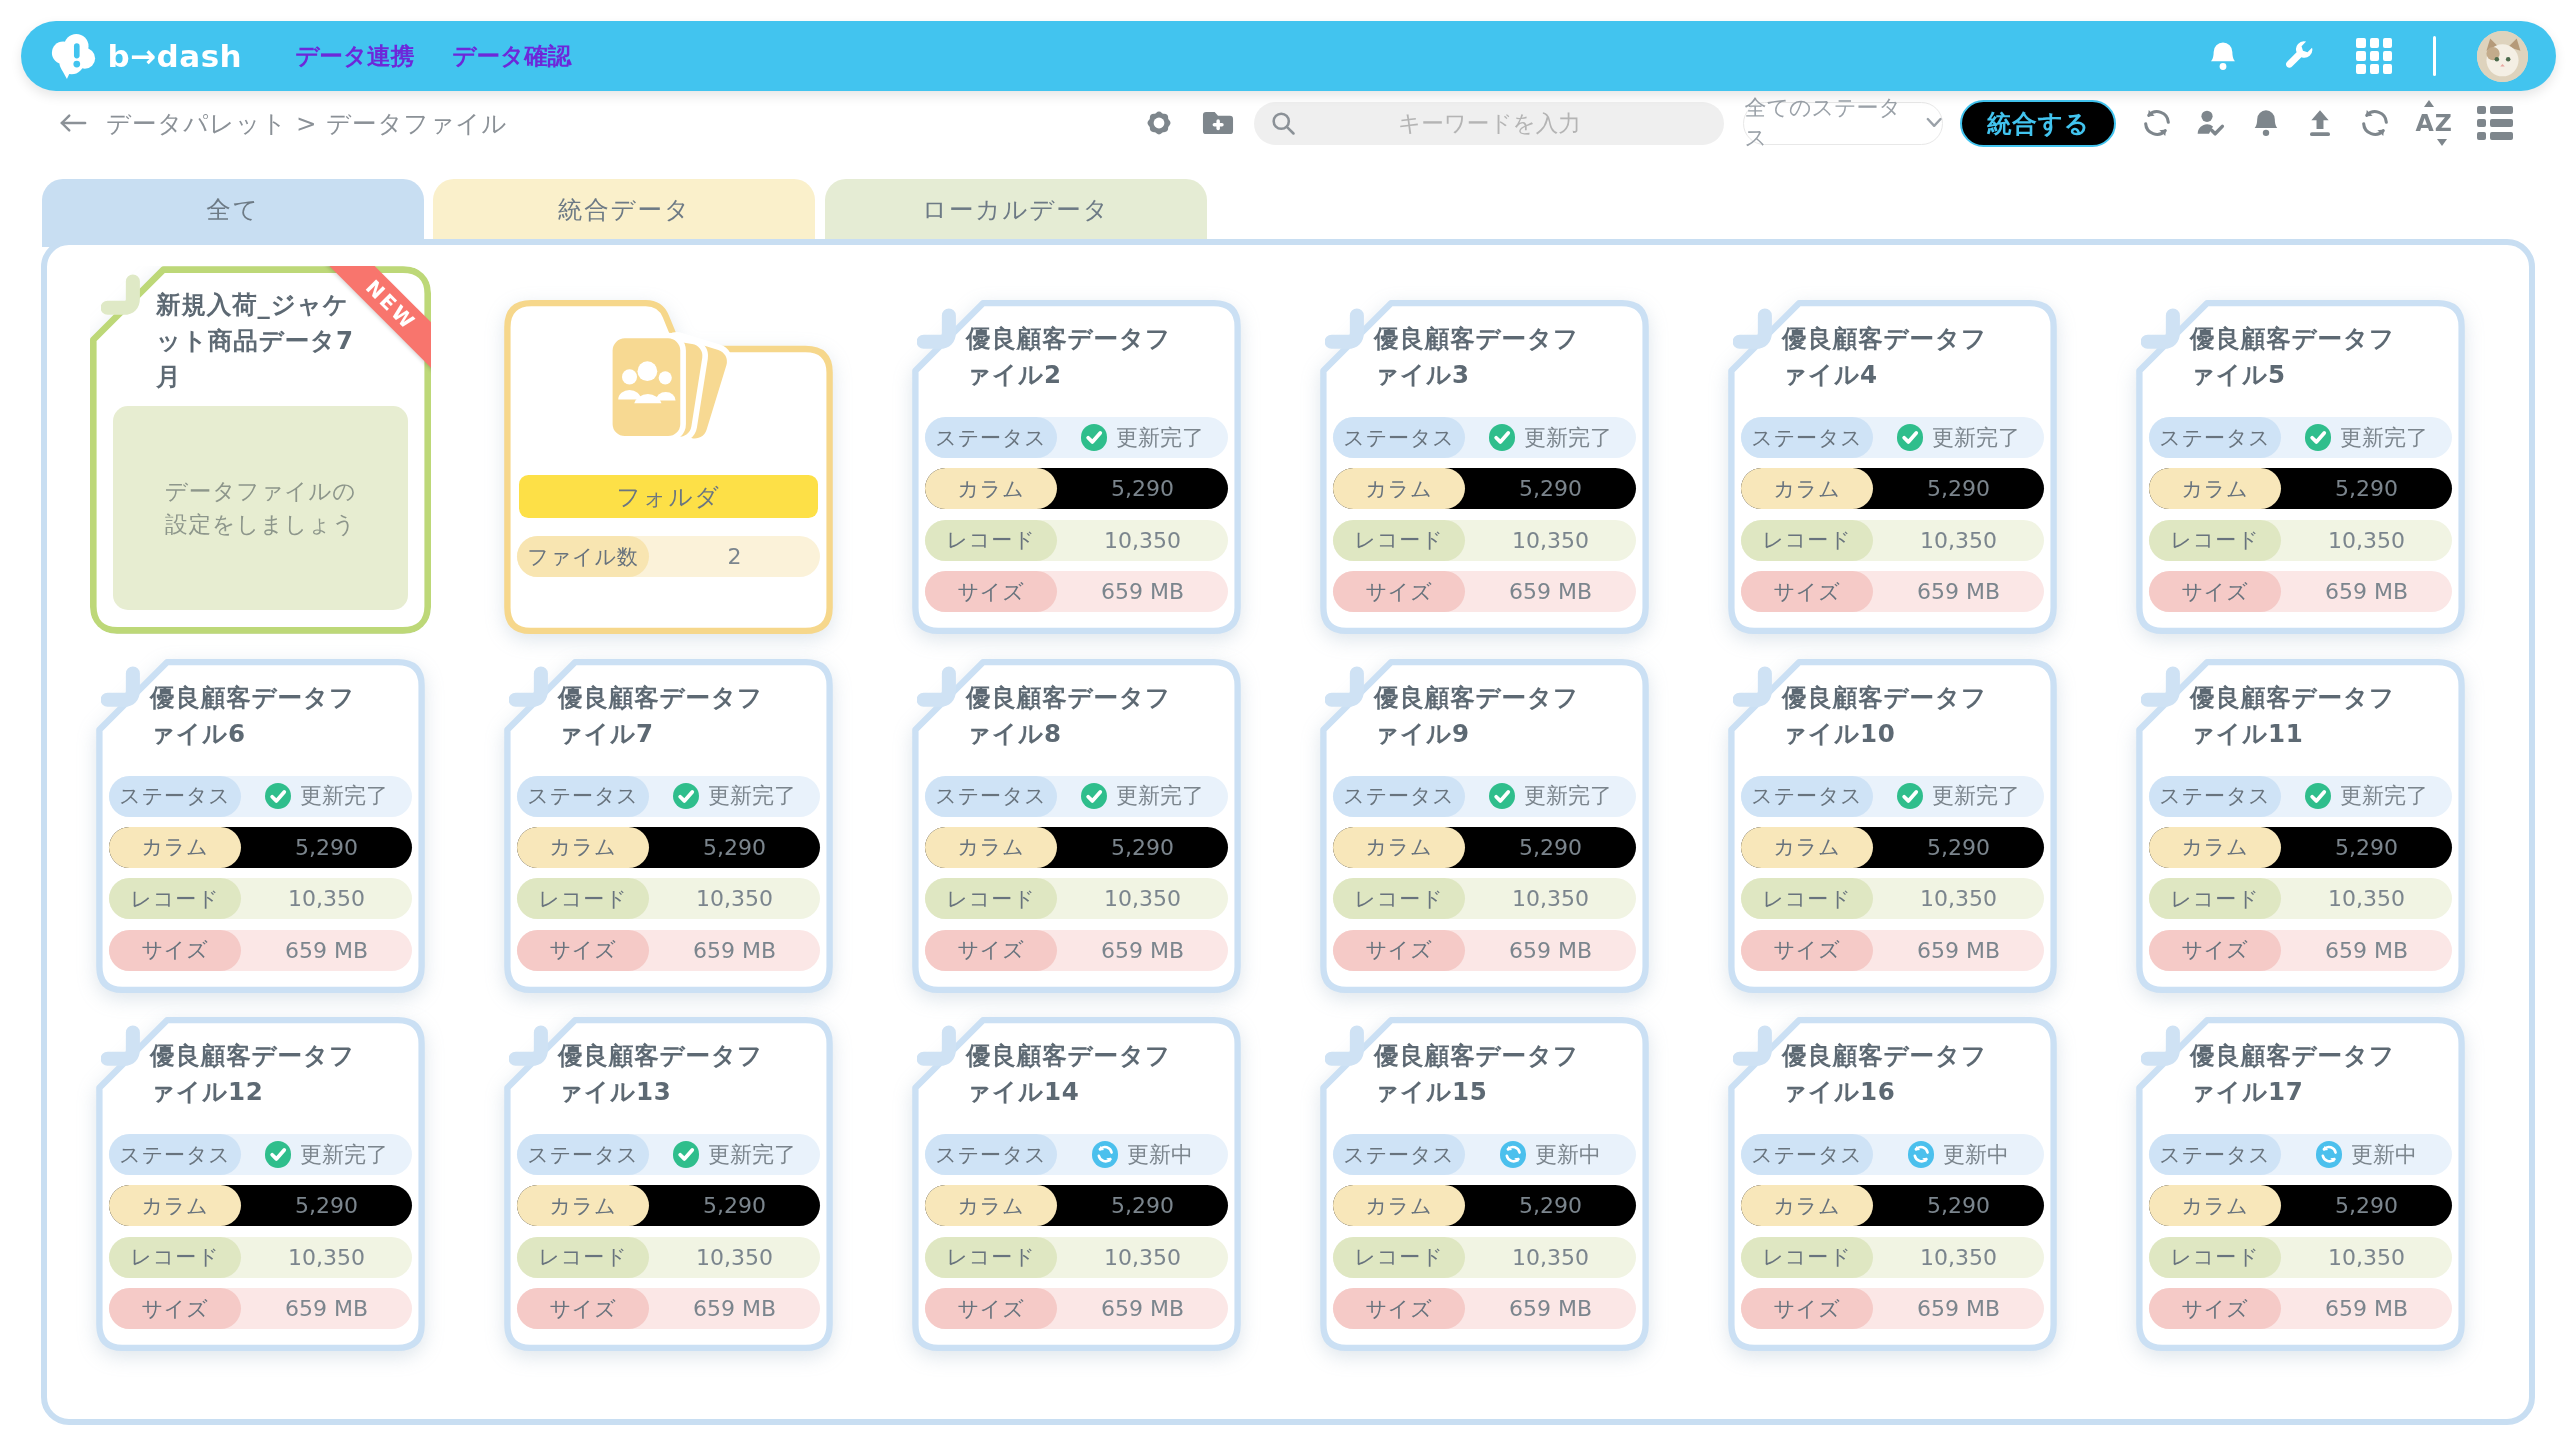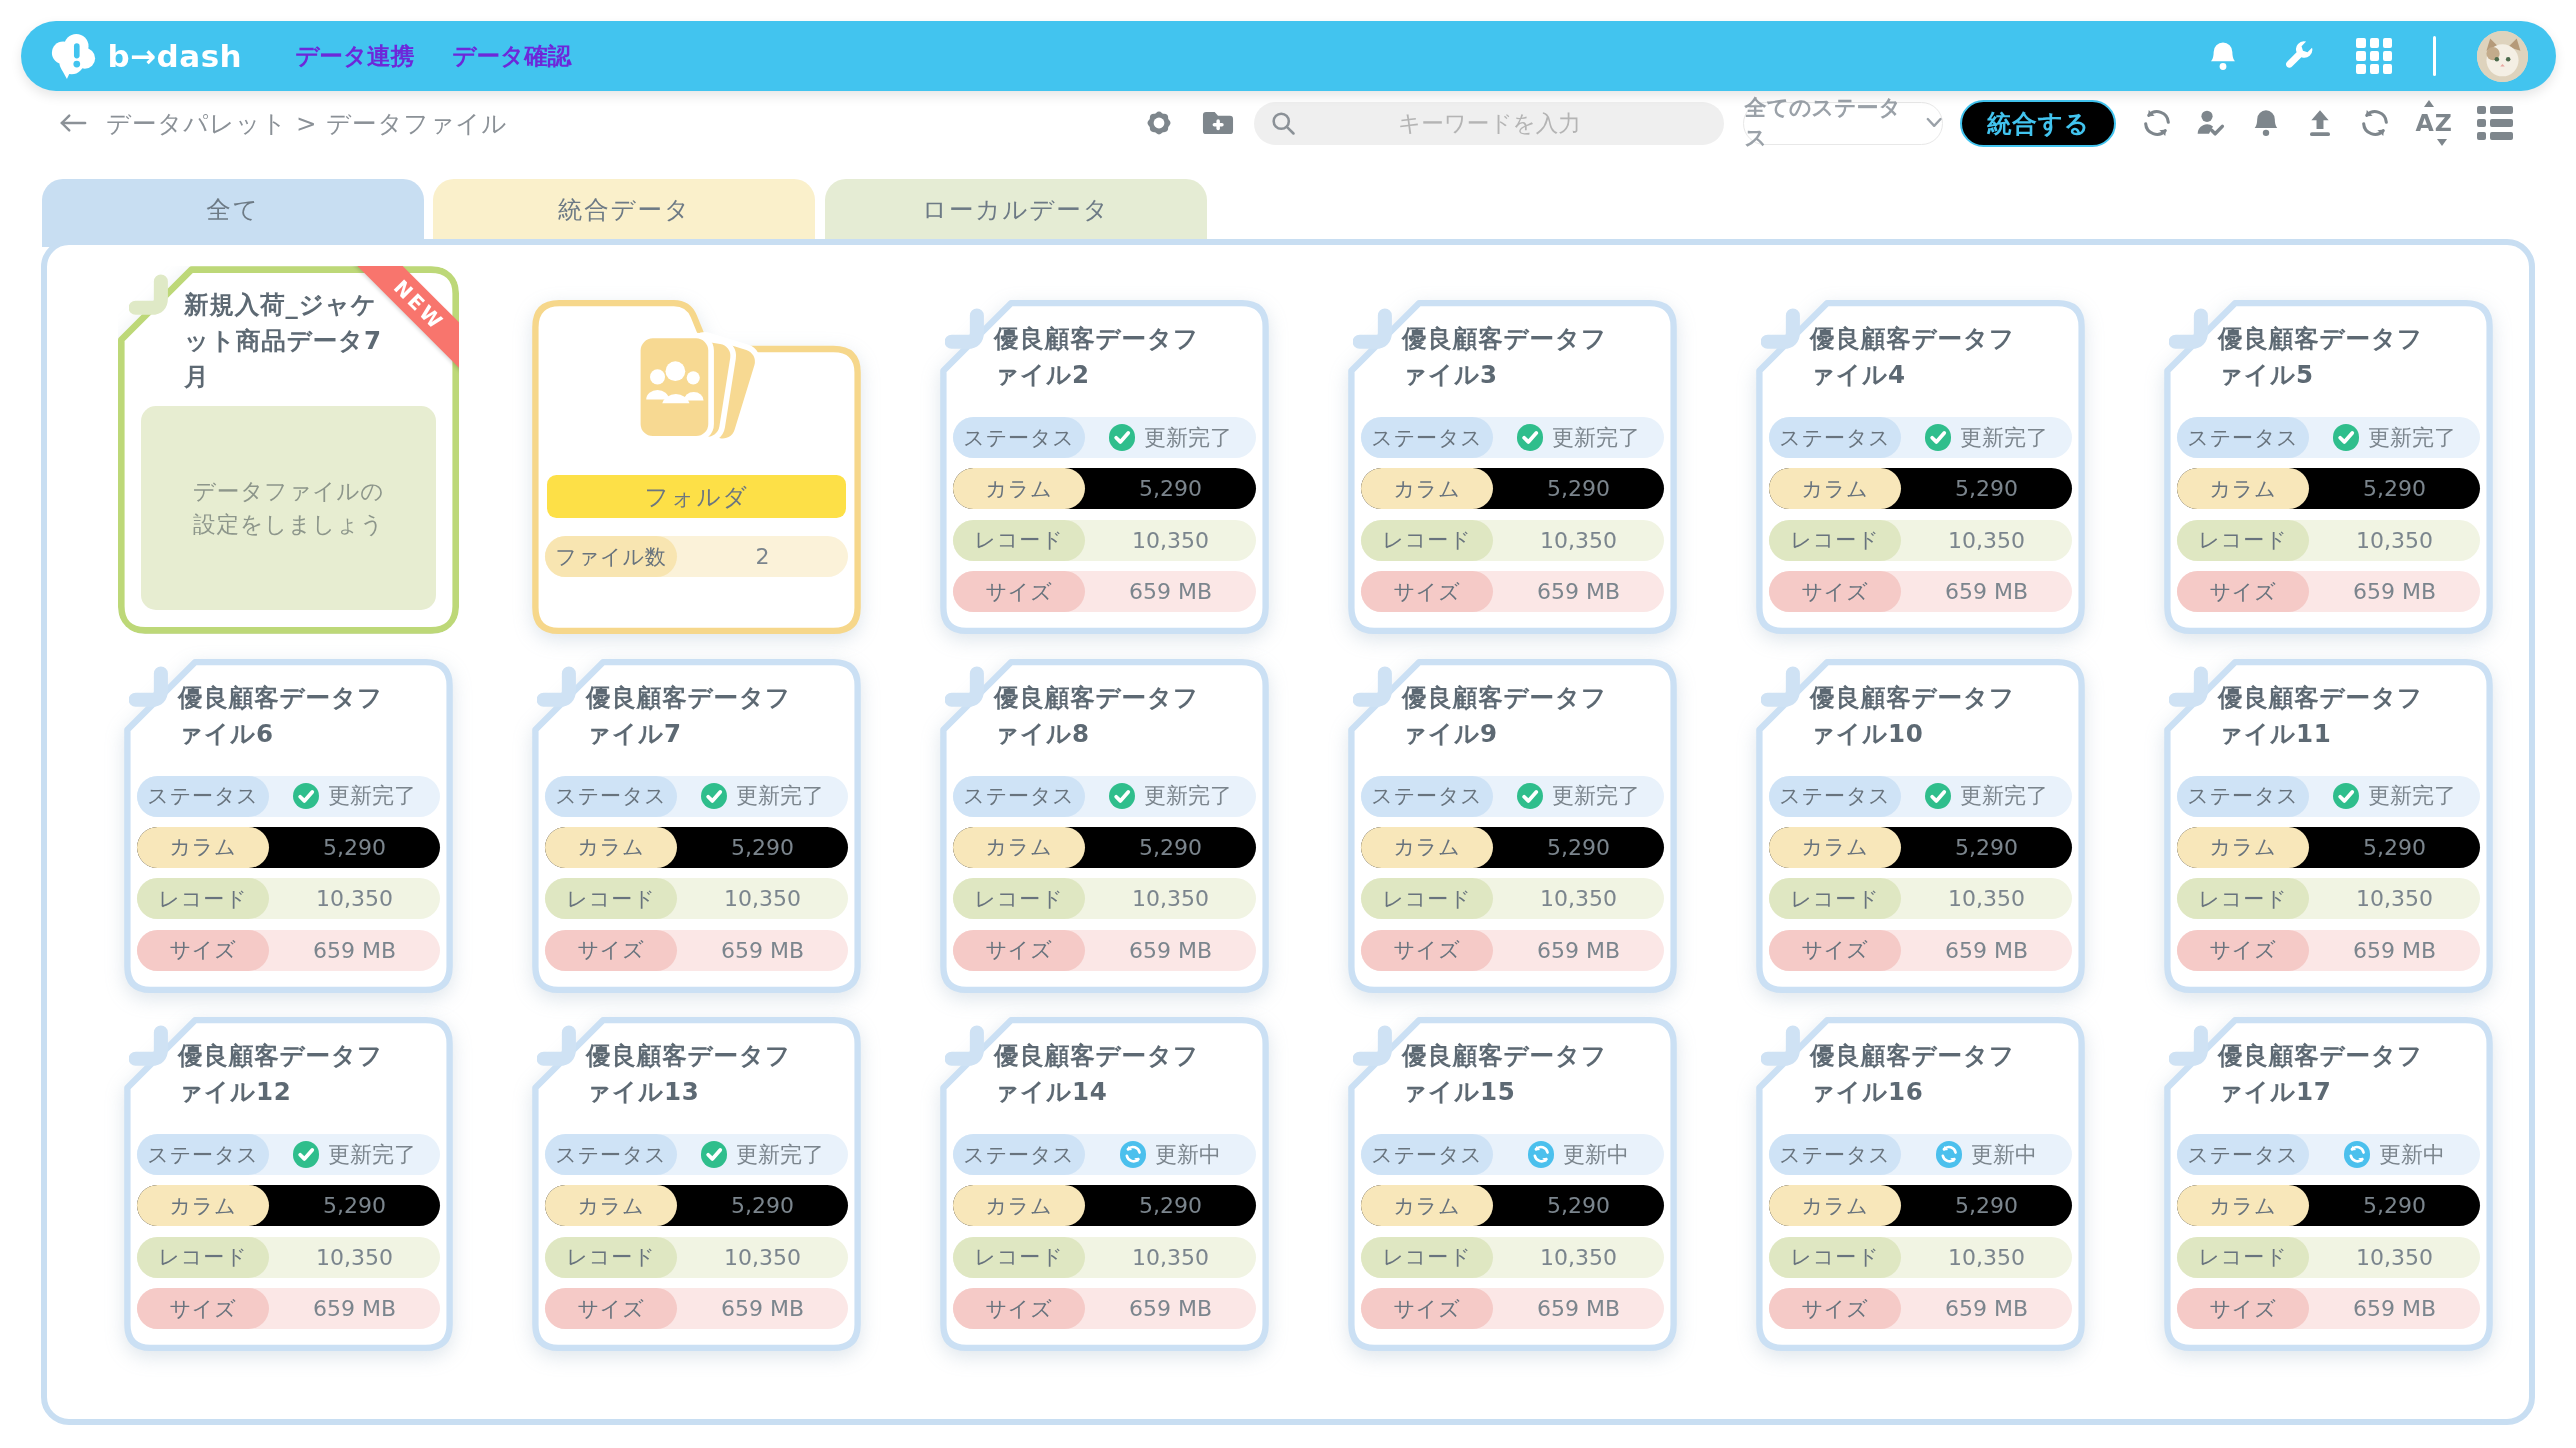--- a/index.html
+++ b/index.html
@@ -34,21 +34,21 @@
   .gear-ic { margin-right:21px; }
   .folderplus-ic { margin-right:17px; }
   .search-bar { width:470px; height:43px; background:#efefef; border-radius:22px;
     display:flex; align-items:center; padding:0 15px; position:relative; }
   .search-ic { width:28px; height:28px; color:#8b9197; flex:none; }
   .search-bar input { flex:1; border:none; background:transparent; outline:none;
     font-size:22.6px; color:#666; text-align:center; font-family:inherit; padding-right:28px; }
   .search-bar input::placeholder { color:#b4b4b4; }
   .status-filter { margin-left:19px; width:200px; height:43px; background:#fff;
     border:1.9px solid #e8e8e8; border-radius:22.6px; display:flex; align-items:center;
-    justify-content:center; gap:9.4px; font-size:22px; color:#9aa1a8; cursor:pointer;font-weight:bold; }
+    justify-content:center; gap:9.4px; font-size:22px; color:#9aa1a8; cursor:pointer; }
   .chev { width:17px; height:11.3px; color:#9aa1a8; }
   .integrate-btn { margin-left:17px; height:47px; padding:0 24.5px; background:#000000;
     border:2.8px solid #42c4ef; border-radius:25.5px; color:#42c4ef; font-size:24.5px;
     font-weight:bold; display:flex; align-items:center; cursor:pointer; letter-spacing:0.9px; }
   .right-icons { display:flex; align-items:center; gap:22.6px; margin-left:24.5px; }
   .r-ic { width:32px; height:32px; color:#7e868c; cursor:pointer; }
   .az-sort { position:relative; color:#7e868c; font-size:23.6px; font-weight:600;
     cursor:pointer; padding:3.8px 1.9px; letter-spacing:0.9px; }
   .az-sort .tri-up { position:absolute; top:-5.7px; left:10.4px; width:0; height:0;
     border-left:5.7px solid transparent; border-right:5.7px solid transparent;
@@ -67,21 +67,21 @@
     color:#6d7a85; display:flex; justify-content:center; padding-top:14px;
     cursor:pointer; letter-spacing:1.9px; }
   .tab-all { background:#c8def2; }
   .tab-integrated { background:#faf0cb; }
   .tab-local { background:#e5ecd4; }
 
   
   .panel { position:absolute; left:41px; top:239px; width:2494px; height:1186px;
     background:#fff; border:6.6px solid #c8def2; border-radius:28px; z-index:2; }
   .cards-grid { display:flex; flex-wrap:wrap; align-items:flex-end;
-    gap:24.5px 67px; padding:21px 19px 15px 71px; }
+    gap:24.5px 67px; padding:21px 19px 15px 43px; }
 
   
   .card { position:relative; width:341px; height:334px; cursor:pointer; }
   .card-shape { position:absolute; inset:0; width:100%; height:100%;
     filter:drop-shadow(0 6.6px 9.4px rgba(110,140,170,.22)); }
   .fold { position:absolute; left:11.3px; top:7.5px; width:45px; height:45px; }
   .file-card .fold { color:#cfe2f4; }
   .card-title { position:relative; z-index:1; padding:21px 0 0 60px; width:266px;
     font-size:24.5px; font-weight:bold; color:#5d6973; line-height:36px;
     letter-spacing:0.9px; word-break:break-all; }

